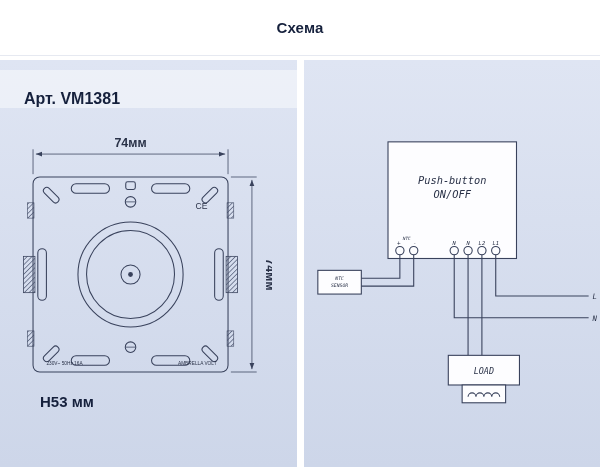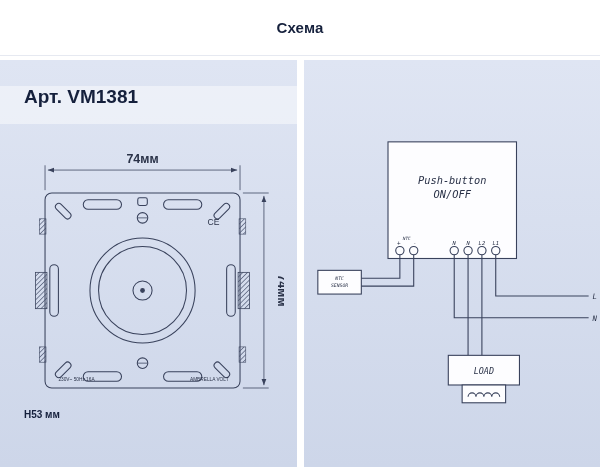--- a/index.html
+++ b/index.html
@@ -18,26 +18,26 @@
   .header-cell {
     flex:1; display:flex; align-items:center; justify-content:center;
     font-size:15px; font-weight:600; color:#15203c; letter-spacing:.2px;
   }
   .panels { flex:1; display:flex; gap:7px; background:#ffffff; padding:4px 0 0 0; }
   .panel {
     flex:1; background:linear-gradient(180deg,#dfe5f3 0%, #cdd6e9 100%);
     position:relative; overflow:hidden;
   }
   .art-band {
-    margin-top:26px; height:38px; background:rgba(255,255,255,.45);
-    display:flex; align-items:flex-start; padding-left:24px;
-    font-size:19px; font-weight:700; color:#15203c;
+    margin-top:10px; height:38px; background:rgba(255,255,255,.45);
+    display:flex; align-items:flex-end; padding-left:24px;
+    font-size:16px; font-weight:700; color:#15203c;
   }
-  .draw-wrap { margin:26px 0 0 12px;text-align:center; }
-  .depth-label { margin:8px 0 0 24px; font-size:10px; font-weight:700; color:#15203c; }
+  .draw-wrap { margin:26px 0 0 12px; }
+  .depth-label { margin:8px 0 0 40px; font-size:15px; font-weight:700; color:#15203c; }
   .diagram-wrap { margin-top:70px;font-style:italic; }
   svg text { fill:#2a3248; }
   .tline { stroke:#39425c; stroke-width:1.1; fill:none; }
   .thin  { stroke:#39425c; stroke-width:0.8; fill:none; }
   .boxfill { fill:#fdfdff; }
 </style>
 </head>
 <body>
 
 <div class="page">

